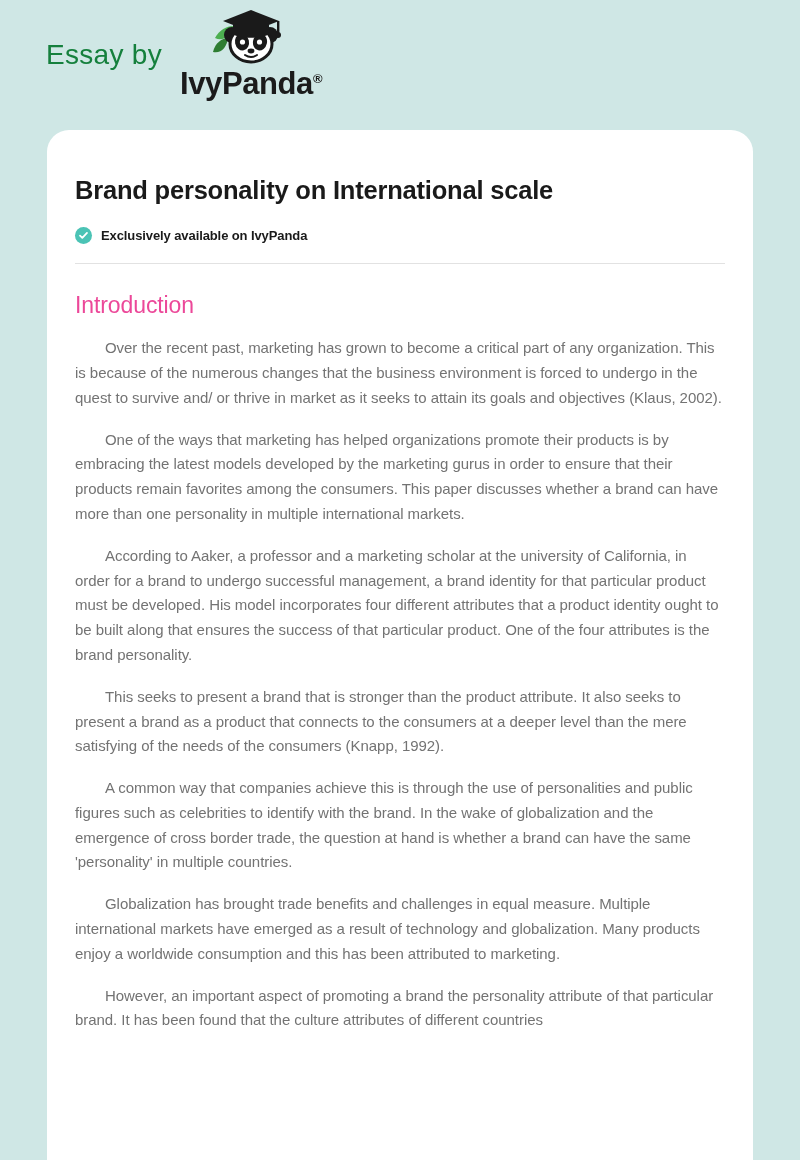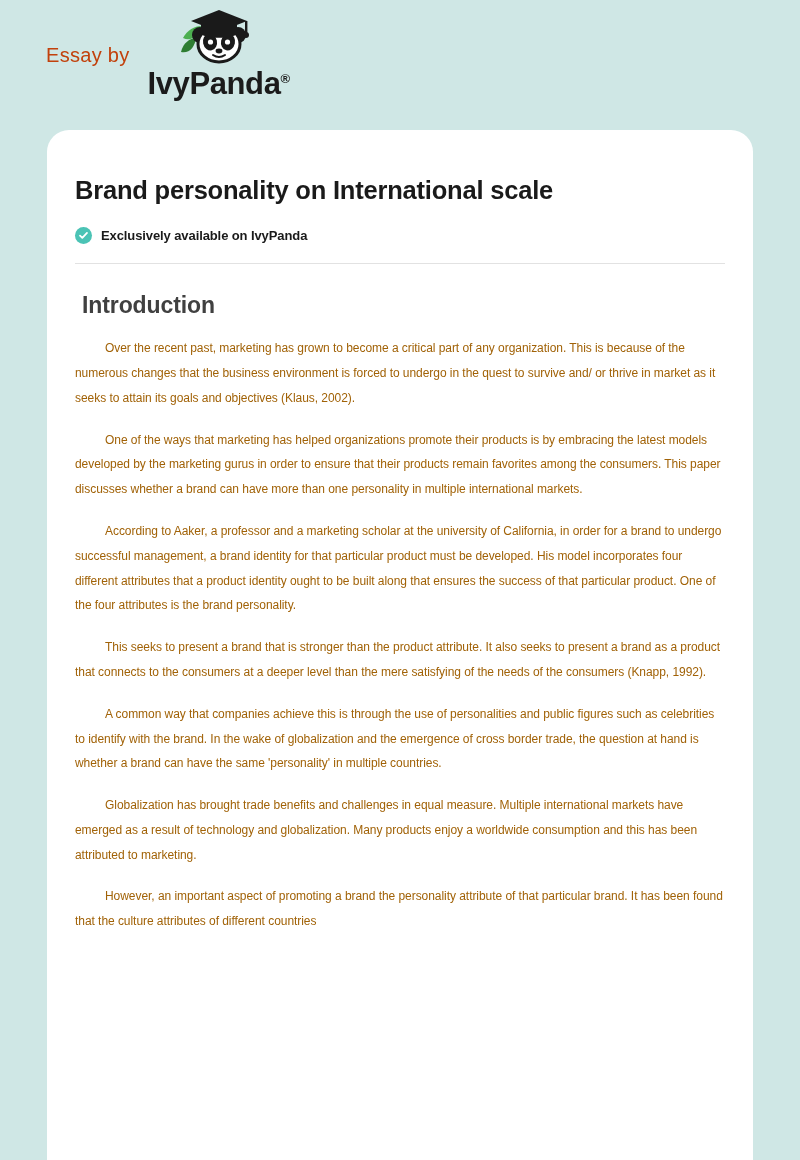--- a/index.html
+++ b/index.html
@@ -22,22 +22,22 @@
 
   
   .header {
     display: flex;
     align-items: center;
     padding: 38px 0 0 46px;
     height: 72px;
     box-sizing: border-box;
   }
   .header-essay {
-    font-size: 20px;
-    color: #c2410c;
+    font-size: 28px;
+    color: #15803d;
     font-weight: 400;
     letter-spacing: 0.3px;
   }
   .logo-wrap {
     display: flex;
     align-items: center;
     margin-left: 16px;
     flex-direction: column;
   }
   .logo-mark {
@@ -106,29 +106,29 @@
     margin-left: 9px;
     letter-spacing: -0.1px;
   }
   .divider {
     height: 1px;
     background: #e2e2e2;
     margin: 19px 0 0 0;
   }
   .section-heading {
     font-size: 23px;
-    font-weight: bold;
-    color: #404040;
-    margin: 28px 0 0 7px;
+    font-weight: normal;
+    color: #ec4899;
+    margin: 28px 0 0 0;
     letter-spacing: -0.1px;
   }
   .para {
-    font-size: 12px;
+    font-size: 15px;
     line-height: 24.8px;
-    color: #a16207;
+    color: #737373;
     margin: 17px 0 0 0;
     text-indent: 30px;
     letter-spacing: -0.05px;
   }
 </style>
 </head>
 <body>
 
 <div class="page">
 

